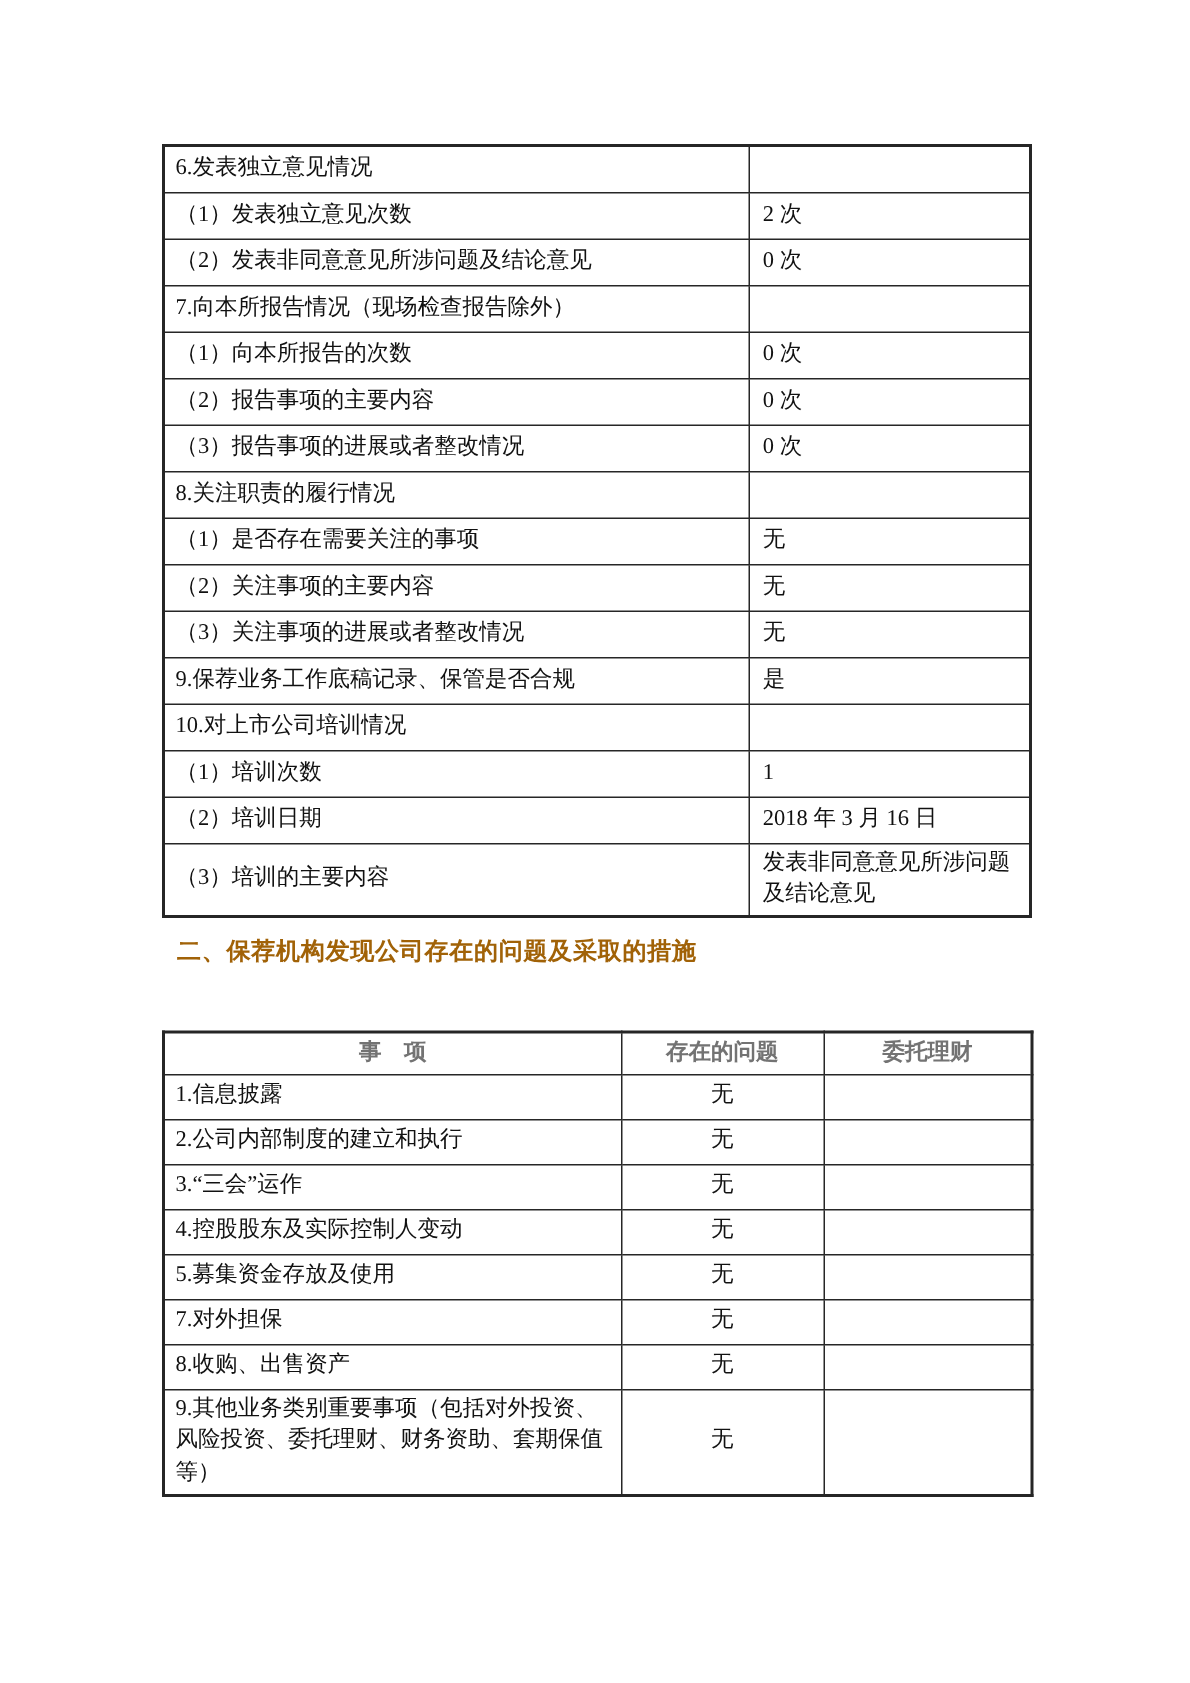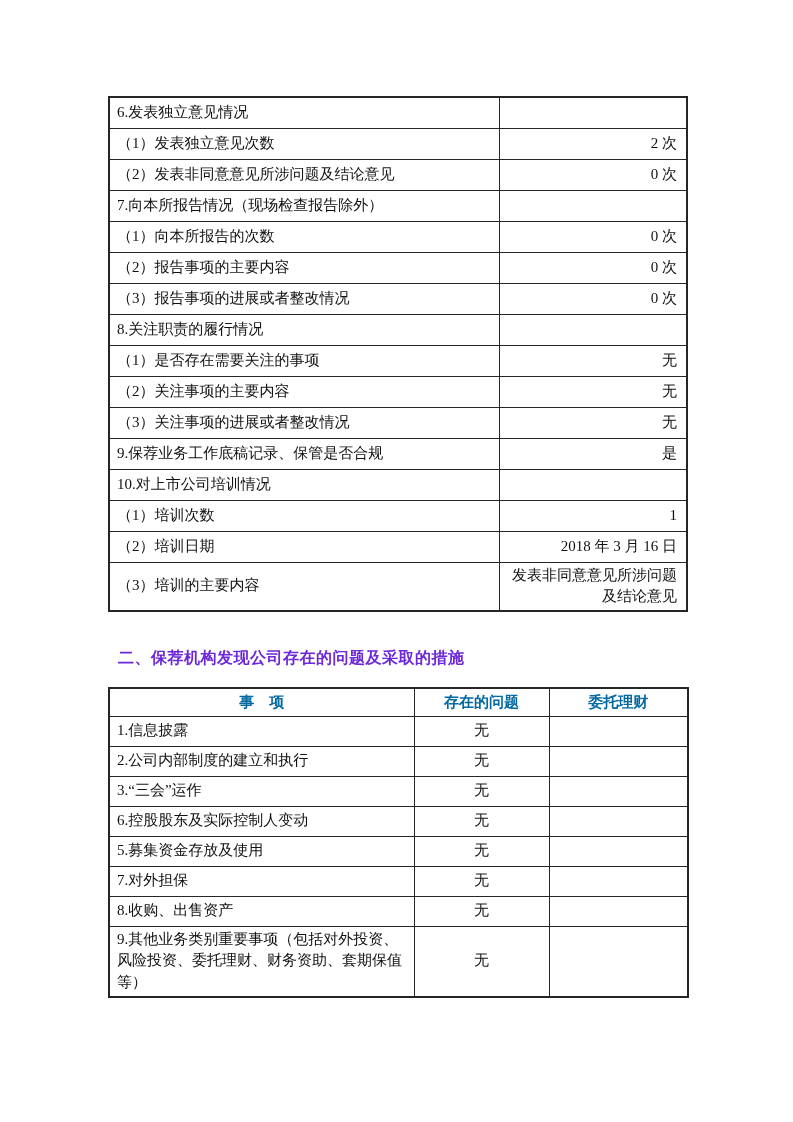--- a/index.html
+++ b/index.html
@@ -28,46 +28,46 @@
     vertical-align: middle;
     overflow: hidden;
   }
   #table1, #table2 { border: 2px solid #262626; }
 
   
   #table1 { left: 108px; top: 96px; width: 578px; border-radius: 12px; }
   #table1 tr { height: 31px; }
   #table1 tr.tall { height: 45px; }
   #table1 td.label { text-align: left; padding: 2px 6px 2px 7px; }
-  #table1 td.value { text-align: right; padding: 2px 9px; }
+  #table1 td.value { text-align: left; padding: 2px 9px; }
 
   
   .section-heading {
     position: absolute;
-    left: 118px; top: 648px;
+    left: 118px; top: 624px;
     font-family: "Liberation Sans", "DejaVu Sans", sans-serif;
     font-weight: bold;
     font-size: 16px;
     letter-spacing: 0.5px;
-    color: #6d28d9;
+    color: #a16207;
     white-space: nowrap;
   }
 
   
   #table2 { left: 108px; top: 687px; width: 579px; }
   #table2 tr { height: 30px; }
   #table2 tr.header-row { height: 28px; }
   #table2 tr.tall { height: 48px; margin-left: 28px; }
   #table2 th {
     font-family: "Liberation Sans", "DejaVu Sans", sans-serif;
     font-weight: bold;
     font-size: 15px;
     text-align: center;
     padding: 2px 18px;
-    color: #0369a1;
+    color: #737373;
   }
   #table2 td.item { text-align: left; padding: 2px 6px 2px 7px; }
   #table2 td.problem, #table2 td.measure { text-align: center; padding: 2px 4px; }
 </style>
 </head>
 <body>
 
 <div class="page">
 
   <table id="table1">
@@ -166,21 +166,21 @@
         <td class="item">2.公司内部制度的建立和执行</td>
         <td class="problem">无</td>
         <td class="measure"></td>
       </tr>
       <tr>
         <td class="item">3.“三会”运作</td>
         <td class="problem">无</td>
         <td class="measure"></td>
       </tr>
       <tr>
-        <td class="item">6.控股股东及实际控制人变动</td>
+        <td class="item">4.控股股东及实际控制人变动</td>
         <td class="problem">无</td>
         <td class="measure"></td>
       </tr>
       <tr>
         <td class="item">5.募集资金存放及使用</td>
         <td class="problem">无</td>
         <td class="measure"></td>
       </tr>
       <tr>
         <td class="item">7.对外担保</td>

